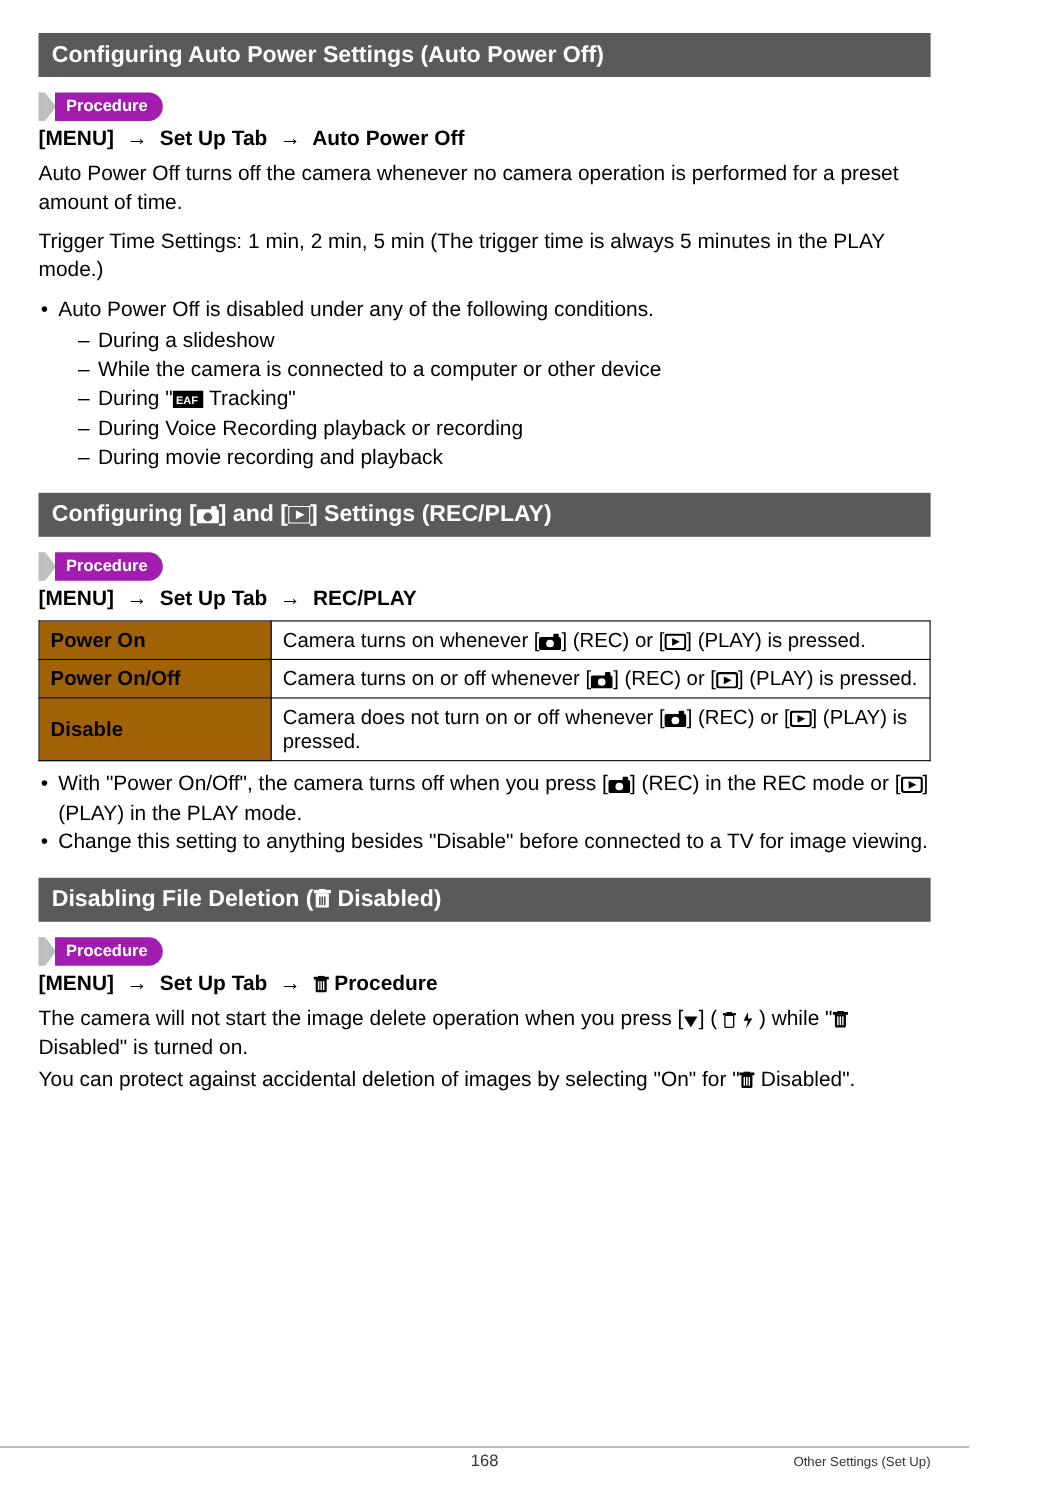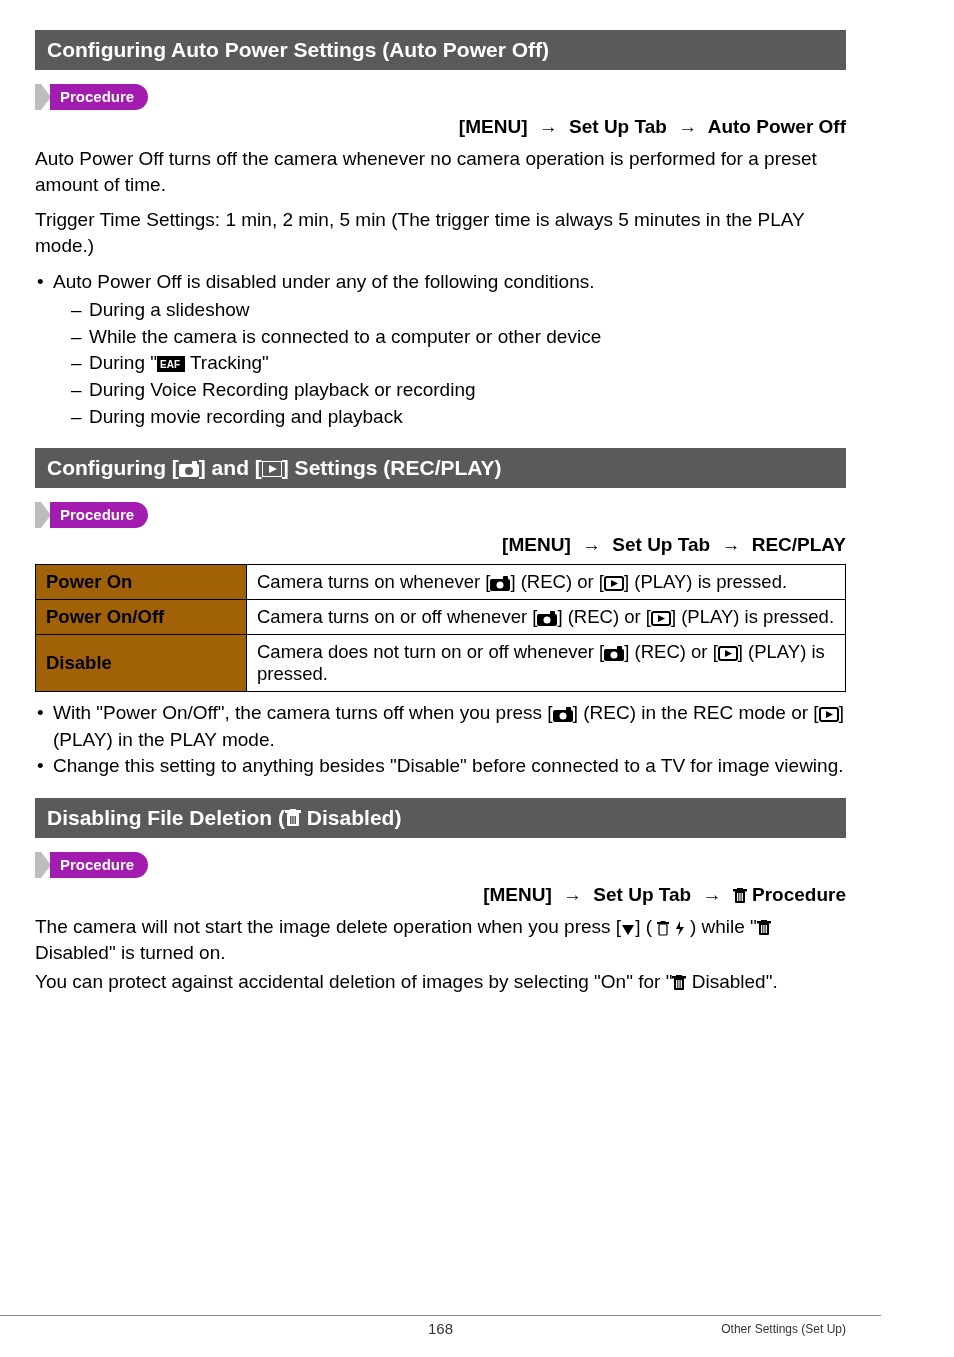--- a/index.html
+++ b/index.html
@@ -55,21 +55,20 @@
     height: 26px;
     line-height: 26px;
     padding: 0 14px 0 10px;
     border-radius: 0 13px 13px 0;
     display: inline-block;
   }
   .menu-path {
     font-size: 19px;
     font-weight: bold;
     margin: 4px 0 8px 0;
-    text-align: right;
   }
   .body-text {
     font-size: 19px;
     line-height: 1.35;
     margin-bottom: 10px;
   }
   ul.bullets {
     list-style: none;
     padding-left: 0;
     margin: 4px 0 18px 0;

